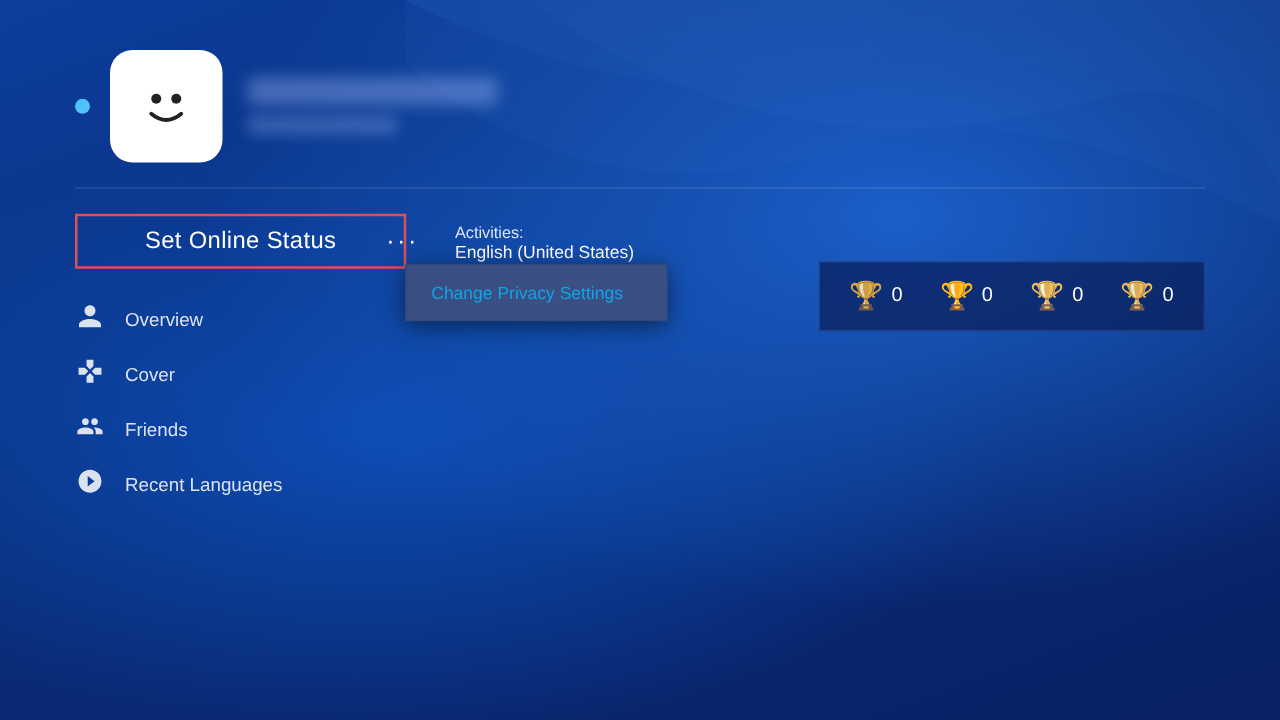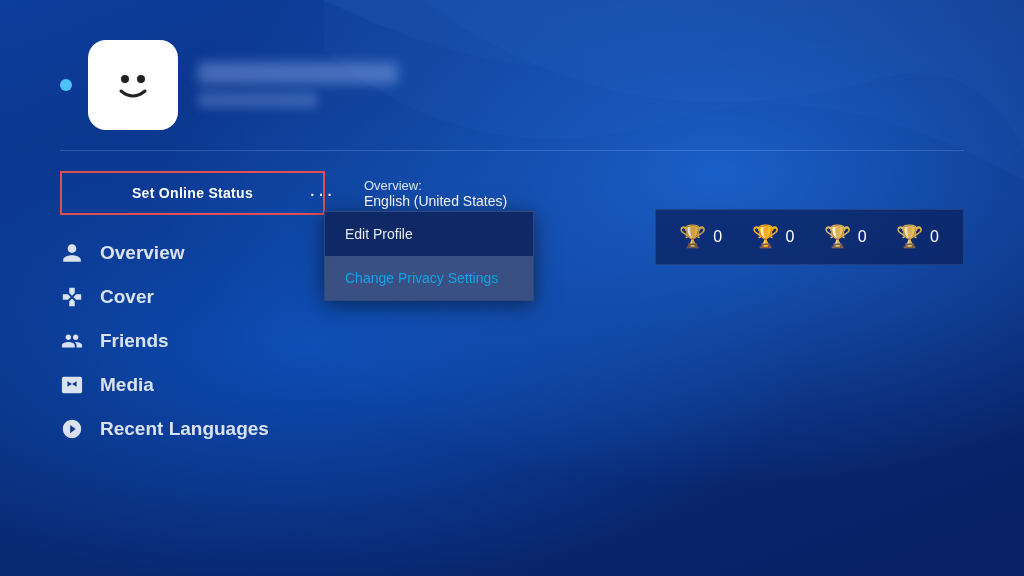--- a/index.html
+++ b/index.html
@@ -116,39 +116,38 @@
       flex-shrink: 0;
       padding-top: 10px;
     }
 
     .set-online-btn {
       width: 265px;
       height: 44px;
       border: 2px solid #e05050;
       background: transparent;
       color: white;
-      font-size: 14px;
-      font-weight: 700;
+      font-size: 19px;
+      font-weight: 400;
       cursor: pointer;
       display: flex;
       align-items: center;
       justify-content: center;
       margin-bottom: 16px;
       letter-spacing: 0.3px;
     }
 
     .nav-item {
       display: flex;
-      align-items: center;
+      align-items: flex-end;
       gap: 16px;
       padding: 10px 0;
       color: rgba(255,255,255,0.85);
-      font-size: 19px;
+      font-size: 15px;
       cursor: pointer;
-      font-weight: bold;
     }
 
     .nav-icon {
       width: 24px;
       height: 24px;
       display: flex;
       align-items: center;
       justify-content: center;
       flex-shrink: 0;
     }
@@ -308,52 +307,43 @@
 
       <div class="nav-item">
         <div class="nav-icon">
           <svg width="22" height="22" viewBox="0 0 24 24" fill="rgba(255,255,255,0.8)">
             <path d="M16 11c1.66 0 2.99-1.34 2.99-3S17.66 5 16 5c-1.66 0-3 1.34-3 3s1.34 3 3 3zm-8 0c1.66 0 2.99-1.34 2.99-3S9.66 5 8 5C6.34 5 5 6.34 5 8s1.34 3 3 3zm0 2c-2.33 0-7 1.17-7 3.5V19h14v-2.5c0-2.33-4.67-3.5-7-3.5zm8 0c-.29 0-.62.02-.97.05 1.16.84 1.97 1.97 1.97 3.45V19h6v-2.5c0-2.33-4.67-3.5-7-3.5z"></path>
           </svg>
         </div>
         <span>Friends</span>
       </div>
 
-      <div class="nav-item">
-        <div class="nav-icon">
-          <svg width="22" height="22" viewBox="0 0 24 24" fill="rgba(255,255,255,0.8)">
-            <path d="M21 3H3c-1.1 0-2 .9-2 2v14c0 1.1.9 2 2 2h18c1.1 0 2-.9 2-2V5c0-1.1-.9-2-2-2zm-9 8l-5 3V8l5 3zm5 3l-5-3 5-3v6z"></path>
-          </svg>
-        </div>
-        <span>Media</span>
-      </div>
 
       <div class="nav-item">
         <div class="nav-icon">
           <svg width="22" height="22" viewBox="0 0 24 24" fill="rgba(255,255,255,0.8)">
             <path d="M12 2C6.48 2 2 6.48 2 12s4.48 10 10 10 10-4.48 10-10S17.52 2 12 2zm-2 14.5v-9l6 4.5-6 4.5z"></path>
           </svg>
         </div>
         <span>Recent Languages</span>
       </div>
     </div>
 
     <div class="right-area">
       <div class="top-row">
         <button class="dots-btn">
           <span>···</span>
         </button>
         <div>
-          <div class="language-info">Overview:</div>
+          <div class="language-info">Activities:</div>
           <div class="language-name">English (United States)</div>
         </div>
       </div>
 
       <div class="dropdown-menu">
-        <div class="dropdown-item">Edit Profile</div>
         <div class="dropdown-item active">Change Privacy Settings</div>
       </div>
 
       <div class="trophies-area">
 
         <div class="trophy-item">
           <span style="font-size:22px; filter: grayscale(0.3) brightness(0.9);">🏆</span>
           <span>0</span>
         </div>
 

